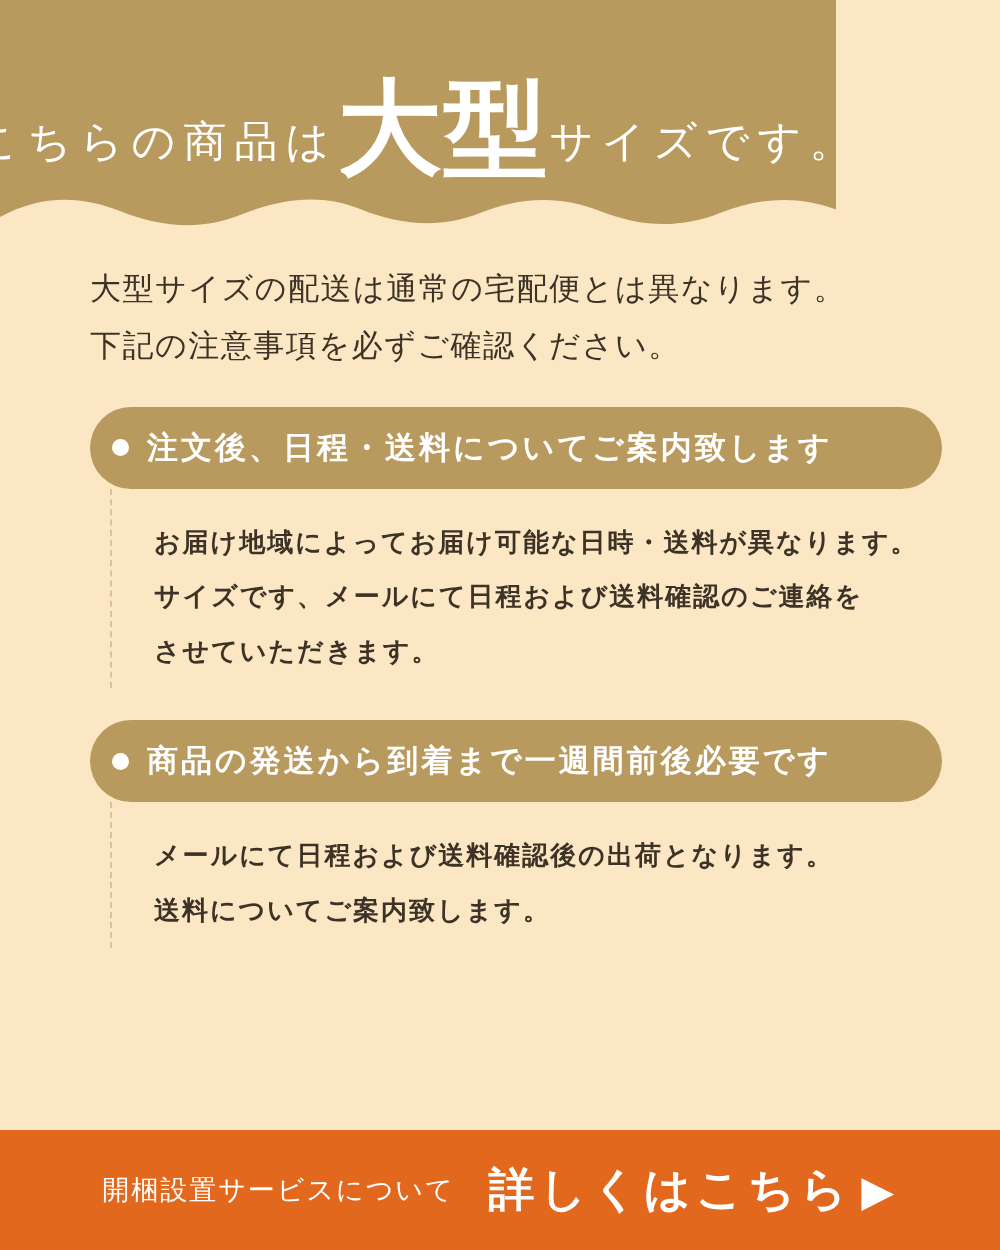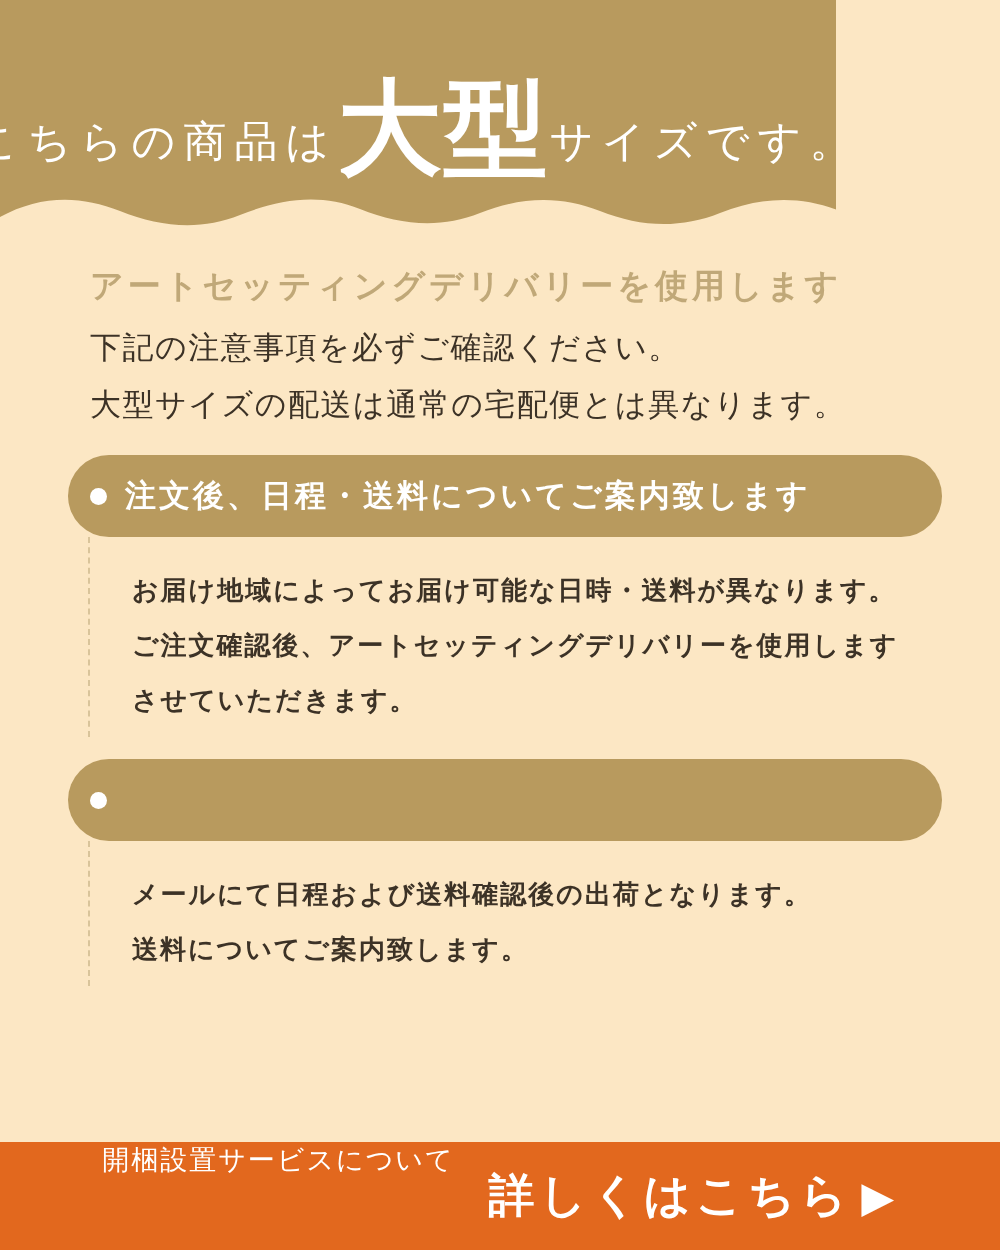--- a/index.html
+++ b/index.html
@@ -86,21 +86,22 @@
   .intro-line {
     color: #3C3226;
     font-size: 31px;
     letter-spacing: 1.5px;
     line-height: 1.85;
     font-weight: 400;
   }
 
   
   .section {
-    margin-top: 22px;
+    margin-top: 32px;
+    padding-left: 22px;
   }
   .sec-head {
     margin: 0 58px 0 68px;
     height: 82px;
     background: #B89A5E;
     border-radius: 41px;
     display: flex;
     align-items: center;
     padding-left: 22px;
     box-sizing: border-box;
@@ -132,23 +133,24 @@
     letter-spacing: 2px;
     line-height: 2.1;
   }
 
   
   .cta {
     position: absolute;
     left: 0;
     bottom: 0;
     width: 1000px;
-    height: 108px;
+    height: 120px;
     background: #E2681E;
     display: flex;
+    align-items: center;
     justify-content: center;
     cursor: pointer;
   }
   .cta-small {
     color: #FFFFFF;
     font-size: 27px;
     letter-spacing: 2px;
     font-weight: 400;
     margin-right: 34px;
   }
@@ -180,40 +182,40 @@
         <span class="ht-big">大型</span>
         <span class="ht-small">サイズです。</span>
       </div>
     </div>
     <svg class="wave" viewBox="0 0 1000 46" preserveAspectRatio="none">
       <path d="M0,30 C40,8 80,8 120,24 C160,40 200,44 240,28 C280,12 320,6 360,22 C400,38 440,42 480,26 C520,10 560,8 600,24 C640,40 680,42 720,26 C760,10 800,8 840,24 C880,40 920,42 960,28 C980,21 992,18 1000,18 L1000,46 L0,46 Z" fill="#FCE7C4"></path>
     </svg>
   </div>
 
   <div class="intro">
-    <div class="intro-lead">アートセッティングデリバリーを使用します</div>
+    <div class="intro-line">大型サイズの配送は通常の宅配便とは異なります。</div>
     <div class="intro-line">下記の注意事項を必ずご確認ください。</div>
-    <div class="intro-line">大型サイズの配送は通常の宅配便とは異なります。</div>
   </div>
 
   <div class="section">
     <div class="sec-head">
       <span class="bullet"></span>
       <span class="sec-head-text">注文後、日程・送料についてご案内致します</span>
     </div>
     <div class="sec-body">
       <div class="sec-line">お届け地域によってお届け可能な日時・送料が異なります。</div>
-      <div class="sec-line">ご注文確認後、アートセッティングデリバリーを使用します</div>
+      <div class="sec-line">サイズです、メールにて日程および送料確認のご連絡を</div>
       <div class="sec-line">させていただきます。</div>
     </div>
   </div>
 
   <div class="section">
     <div class="sec-head">
       <span class="bullet"></span>
+      <span class="sec-head-text">商品の発送から到着まで一週間前後必要です</span>
     </div>
     <div class="sec-body">
       <div class="sec-line">メールにて日程および送料確認後の出荷となります。</div>
       <div class="sec-line">送料についてご案内致します。</div>
     </div>
   </div>
 
   <div class="cta">
     <span class="cta-small">開梱設置サービスについて</span>
     <span class="cta-big">

